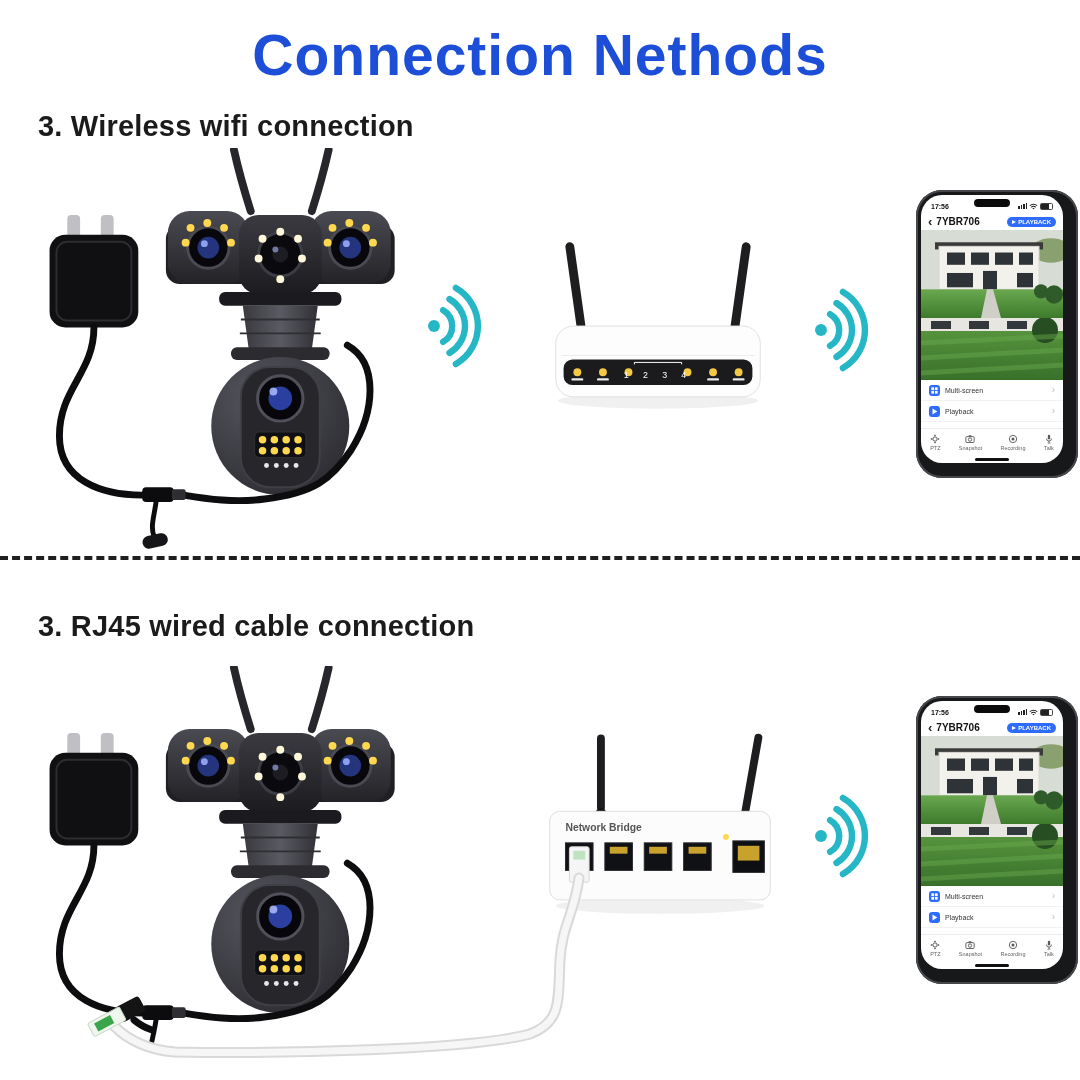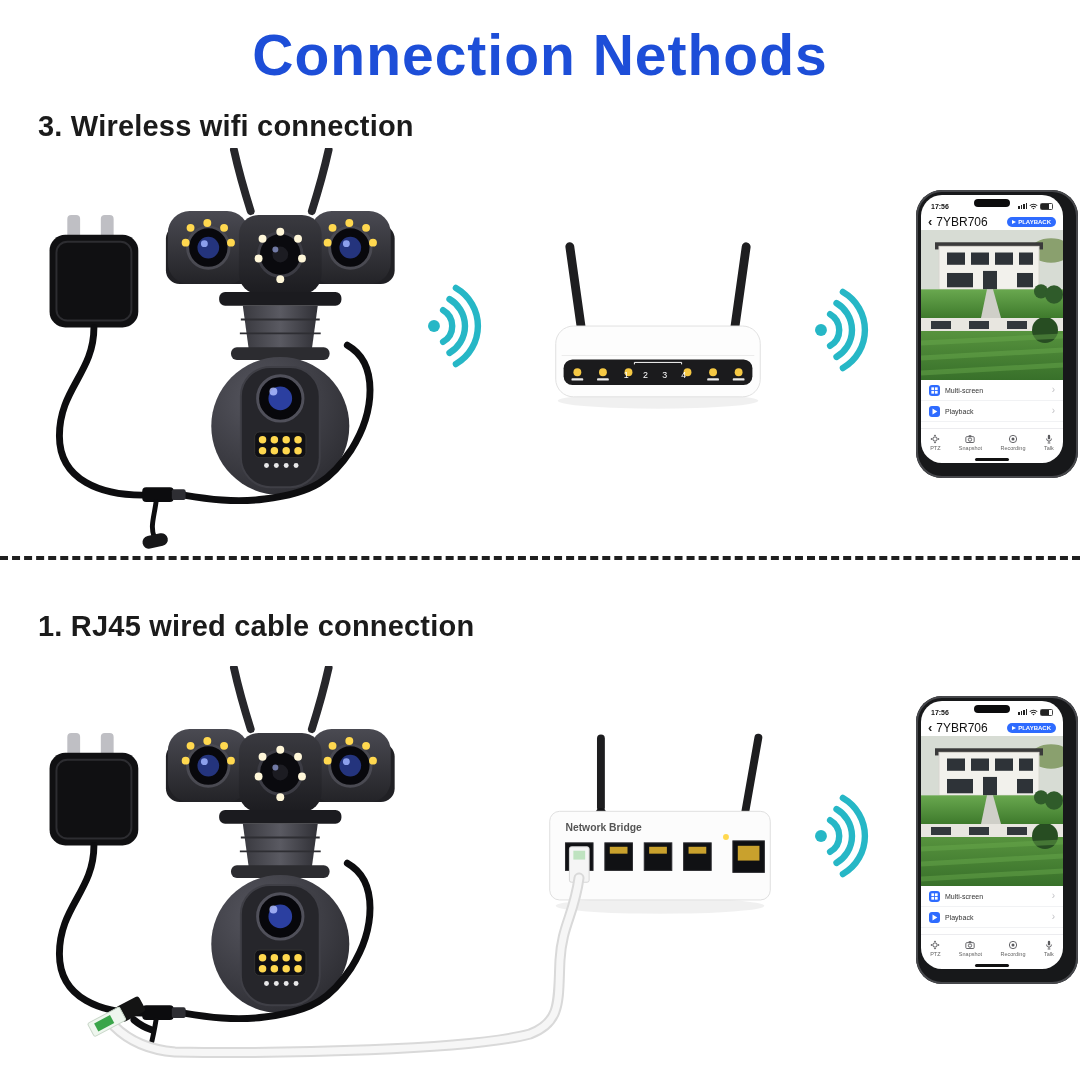--- a/index.html
+++ b/index.html
@@ -27,21 +27,21 @@
   .sticons{display:inline-flex;align-items:center;gap:2px;}
   .bars{display:inline-flex;align-items:flex-end;gap:1px;}
   .bars i{width:1.5px;background:#222;display:block;}
   .bars i:nth-child(1){height:2.5px}.bars i:nth-child(2){height:3.5px}
   .bars i:nth-child(3){height:4.5px}.bars i:nth-child(4){height:5.5px}
   .stwifi{width:9px;height:7px;}
   .batt{width:11px;height:5px;border:1px solid #444;border-radius:1.5px;
         background:linear-gradient(to right,#222 70%,transparent 70%);}
   .navrow{height:17px;display:flex;align-items:center;padding:0 7px;gap:4px;}
   .back{font-size:13px;line-height:10px;color:#222;font-weight:bold;}
-  .devname{font-size:12px;font-weight:normal;color:#111;flex:1;}
+  .devname{font-size:10px;font-weight:bold;color:#111;flex:1;}
   .pill{background:#2e6bff;color:#fff;font-size:6px;font-weight:bold;padding:2px 5px;
         border-radius:7px;display:inline-flex;align-items:center;gap:2px;}
   .tri{width:0;height:0;border-left:4px solid #fff;border-top:2.5px solid transparent;
        border-bottom:2.5px solid transparent;display:block;}
   .feed1{width:142px;height:88px;display:block;}
   .feed2{width:142px;height:62px;display:block;}
   .mrow{height:20px;display:flex;align-items:center;padding:0 8px;gap:5px;border-bottom:1px solid #f1f2f4;}
   .micon{width:11px;height:11px;border-radius:3px;background:#2e6bff;display:flex;
          align-items:center;justify-content:center;flex:0 0 auto;}
   .micon svg{width:7px;height:7px;display:block;}
@@ -84,21 +84,21 @@
     <linearGradient id="lawnG2" x1="0" y1="0" x2="0" y2="1">
       <stop offset="0" stop-color="#5f9c43"></stop>
         <stop offset="1" stop-color="#38702a"></stop>
     </linearGradient>
   </defs>
 </svg>
 
 <div class="abs title">Connection Nethods</div>
 <div class="abs heading h1">3. Wireless wifi connection</div>
 <div class="abs divider"></div>
-<div class="abs heading h2">1. RJ45 wired cable connection</div>
+<div class="abs heading h2">3. RJ45 wired cable connection</div>
 
 <svg class="abs" style="left:18px;top:148px" width="424" height="424" viewBox="0 0 430 430">
   <path d="M236,64 C229,42 223,20 219,2" stroke="#27272b" stroke-width="8" fill="none" stroke-linecap="round"></path>
   <path d="M298,64 C305,42 311,20 315,2" stroke="#27272b" stroke-width="8" fill="none" stroke-linecap="round"></path>
   <g>
     <rect x="50" y="68" width="13" height="24" rx="4" fill="#bfbfc4"></rect>
     <rect x="84" y="68" width="13" height="24" rx="4" fill="#bfbfc4"></rect>
     <rect x="32" y="88" width="90" height="94" rx="16" fill="#101012"></rect>
     <rect x="39" y="95" width="76" height="80" rx="11" fill="none" stroke="#2d2d31" stroke-width="2"></rect>
   </g>

